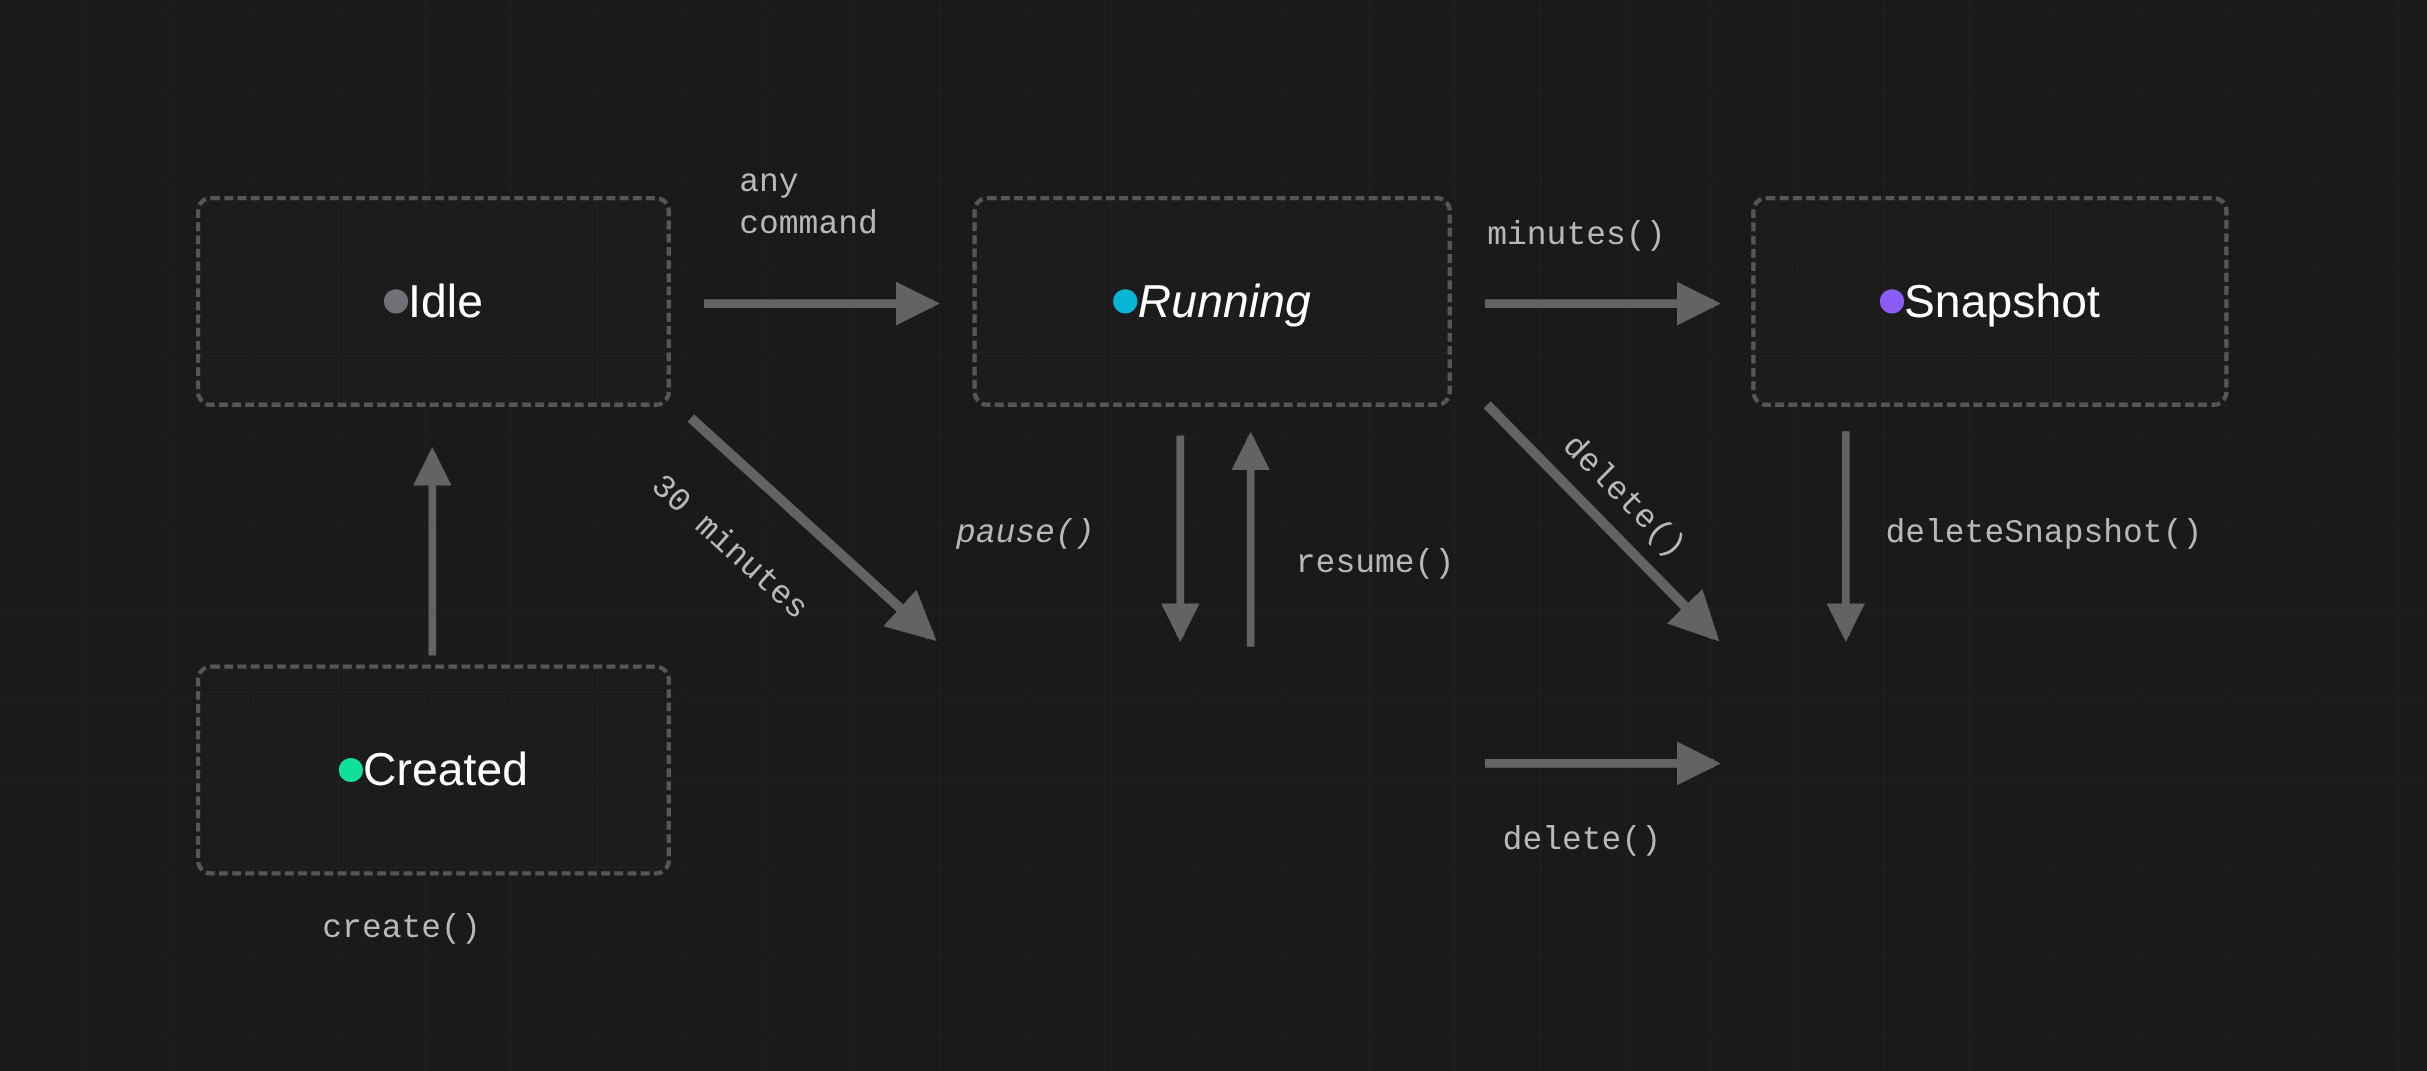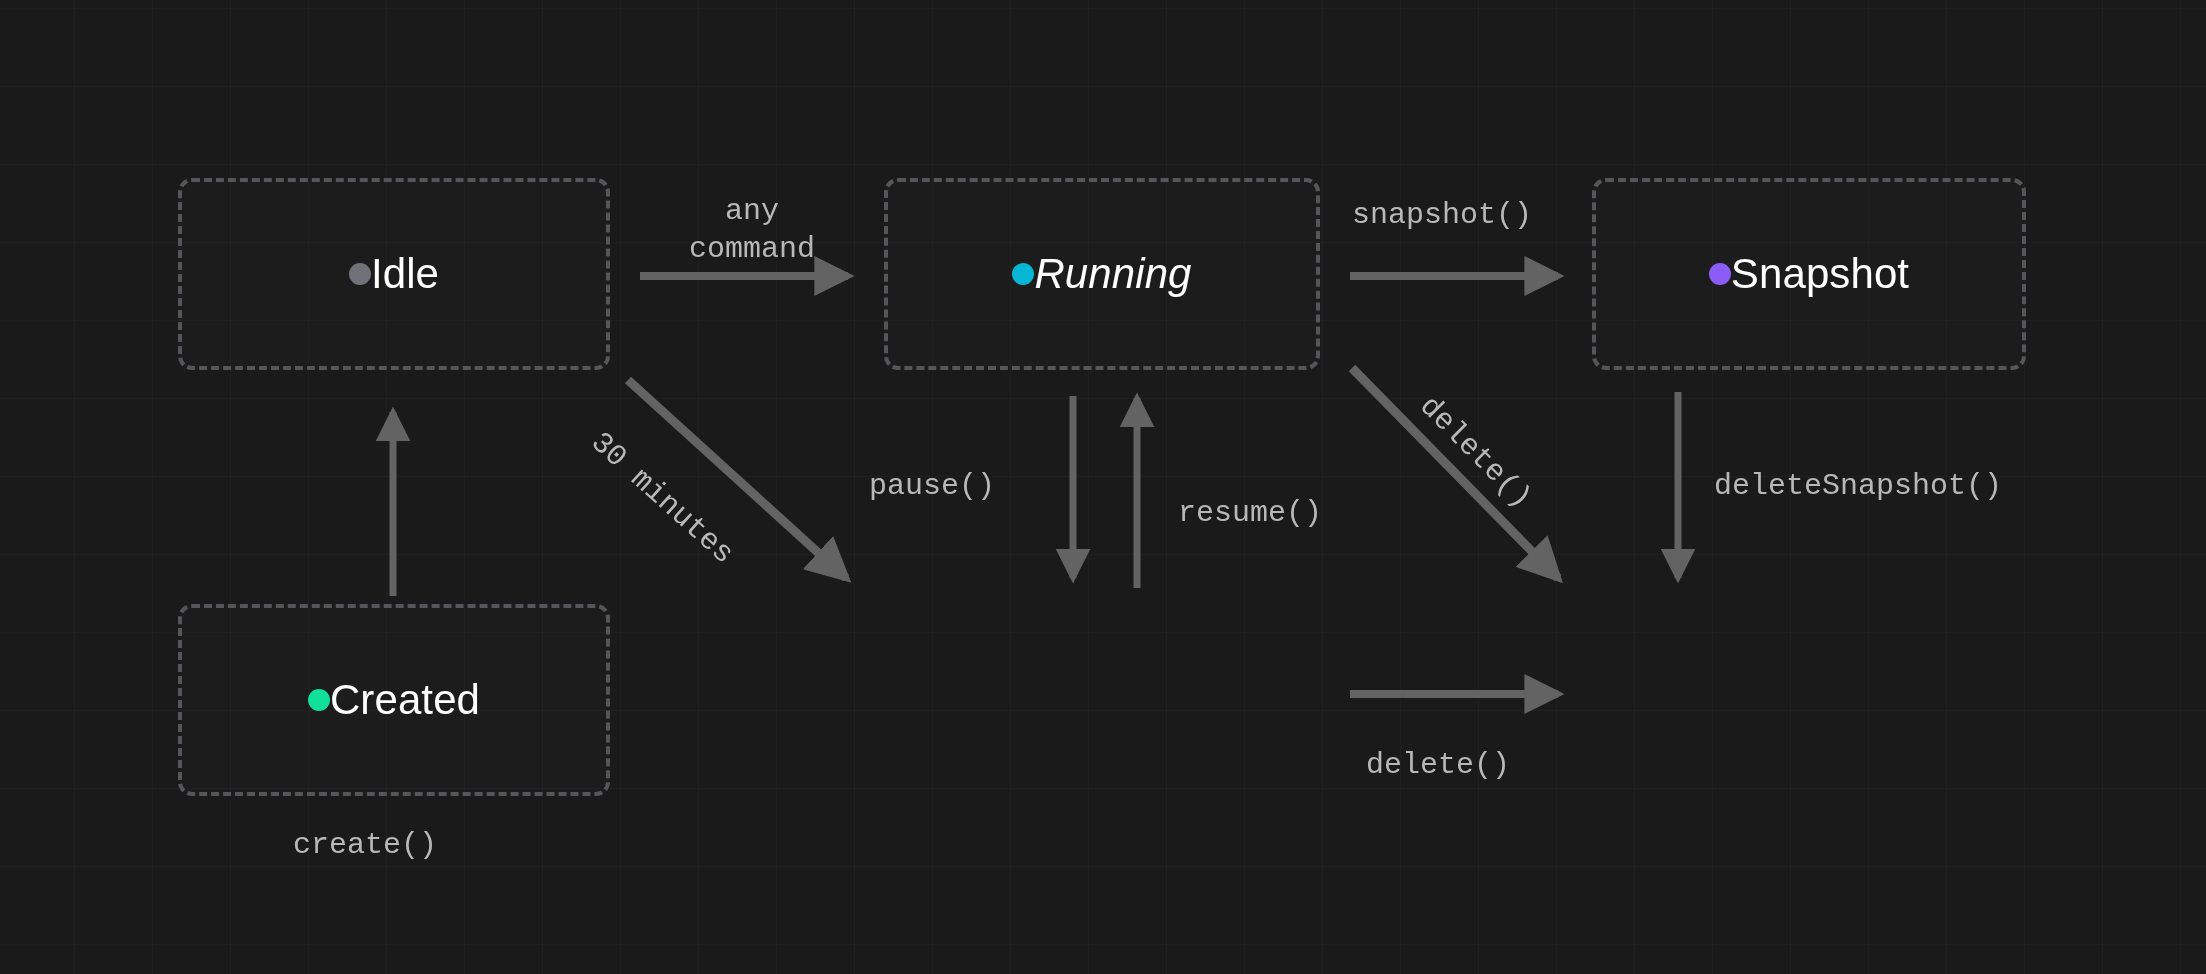--- a/index.html
+++ b/index.html
@@ -114,28 +114,28 @@
 
   <div class="node" style="left:178px; top:604px; width:432px; height:192px;">
     <span class="node-dot" style="background:#10e09a;"></span>
     <span class="node-label">Created</span>
   </div>
 
 
 
   <div class="edge-label" style="left:293px; top:826px;">create()</div>
 
-  <div class="edge-label" style="left:672px; top:148px; text-align:center; width:160px;margin-top:44px;">any
+  <div class="edge-label" style="left:672px; top:148px; text-align:left; width:160px;">any
 command</div>
 
-  <div class="edge-label" style="left:1352px; top:196px;">snapshot()</div>
+  <div class="edge-label" style="left:1352px; top:196px;">minutes()</div>
 
   <div class="edge-label rot-down" style="left:608px; top:424px; transform: rotate(42deg);">30 minutes</div>
 
-  <div class="edge-label" style="left:869px; top:467px;">pause()</div>
+  <div class="edge-label" style="left:869px; top:467px;font-style:italic;">pause()</div>
 
   <div class="edge-label" style="left:1178px; top:467px;margin-top:27px;">resume()</div>
 
   <div class="edge-label rot-down" style="left:1438px; top:388px; transform: rotate(45deg);">delete()</div>
 
   <div class="edge-label" style="left:1714px; top:467px;">deleteSnapshot()</div>
 
   <div class="edge-label" style="left:1366px; top:746px;">delete()</div>
 
 </div>

